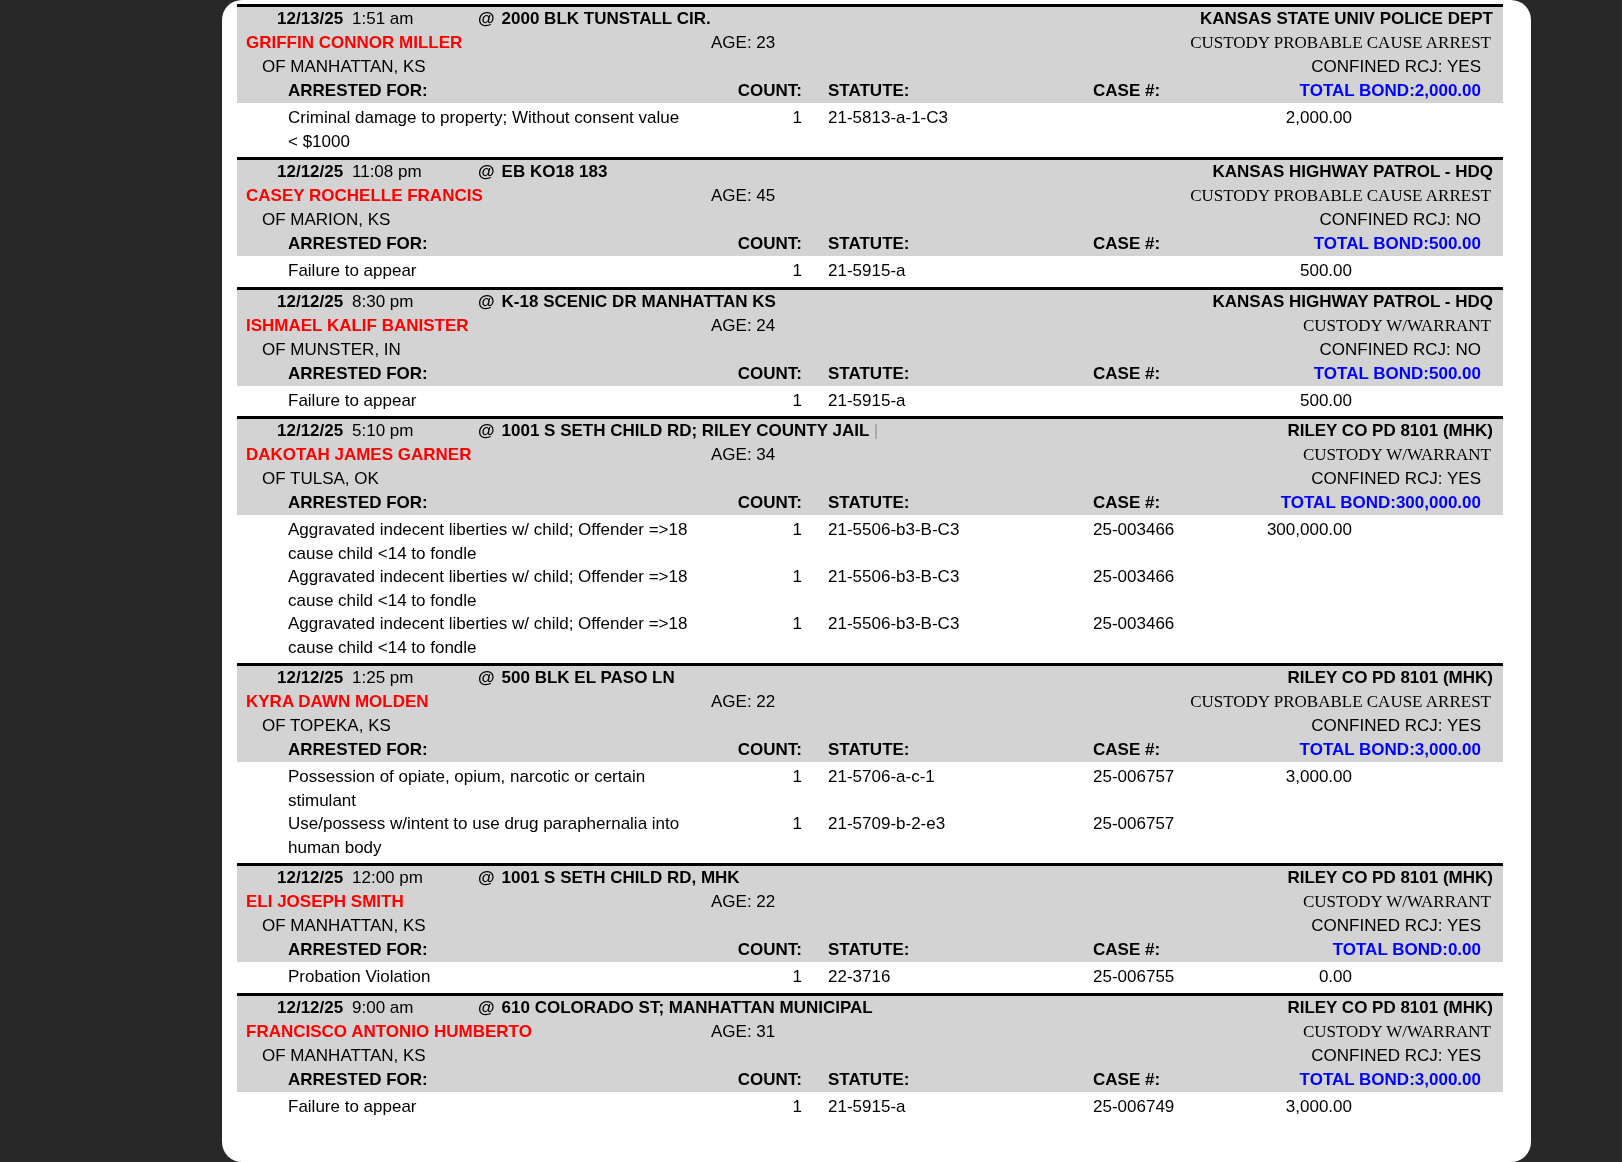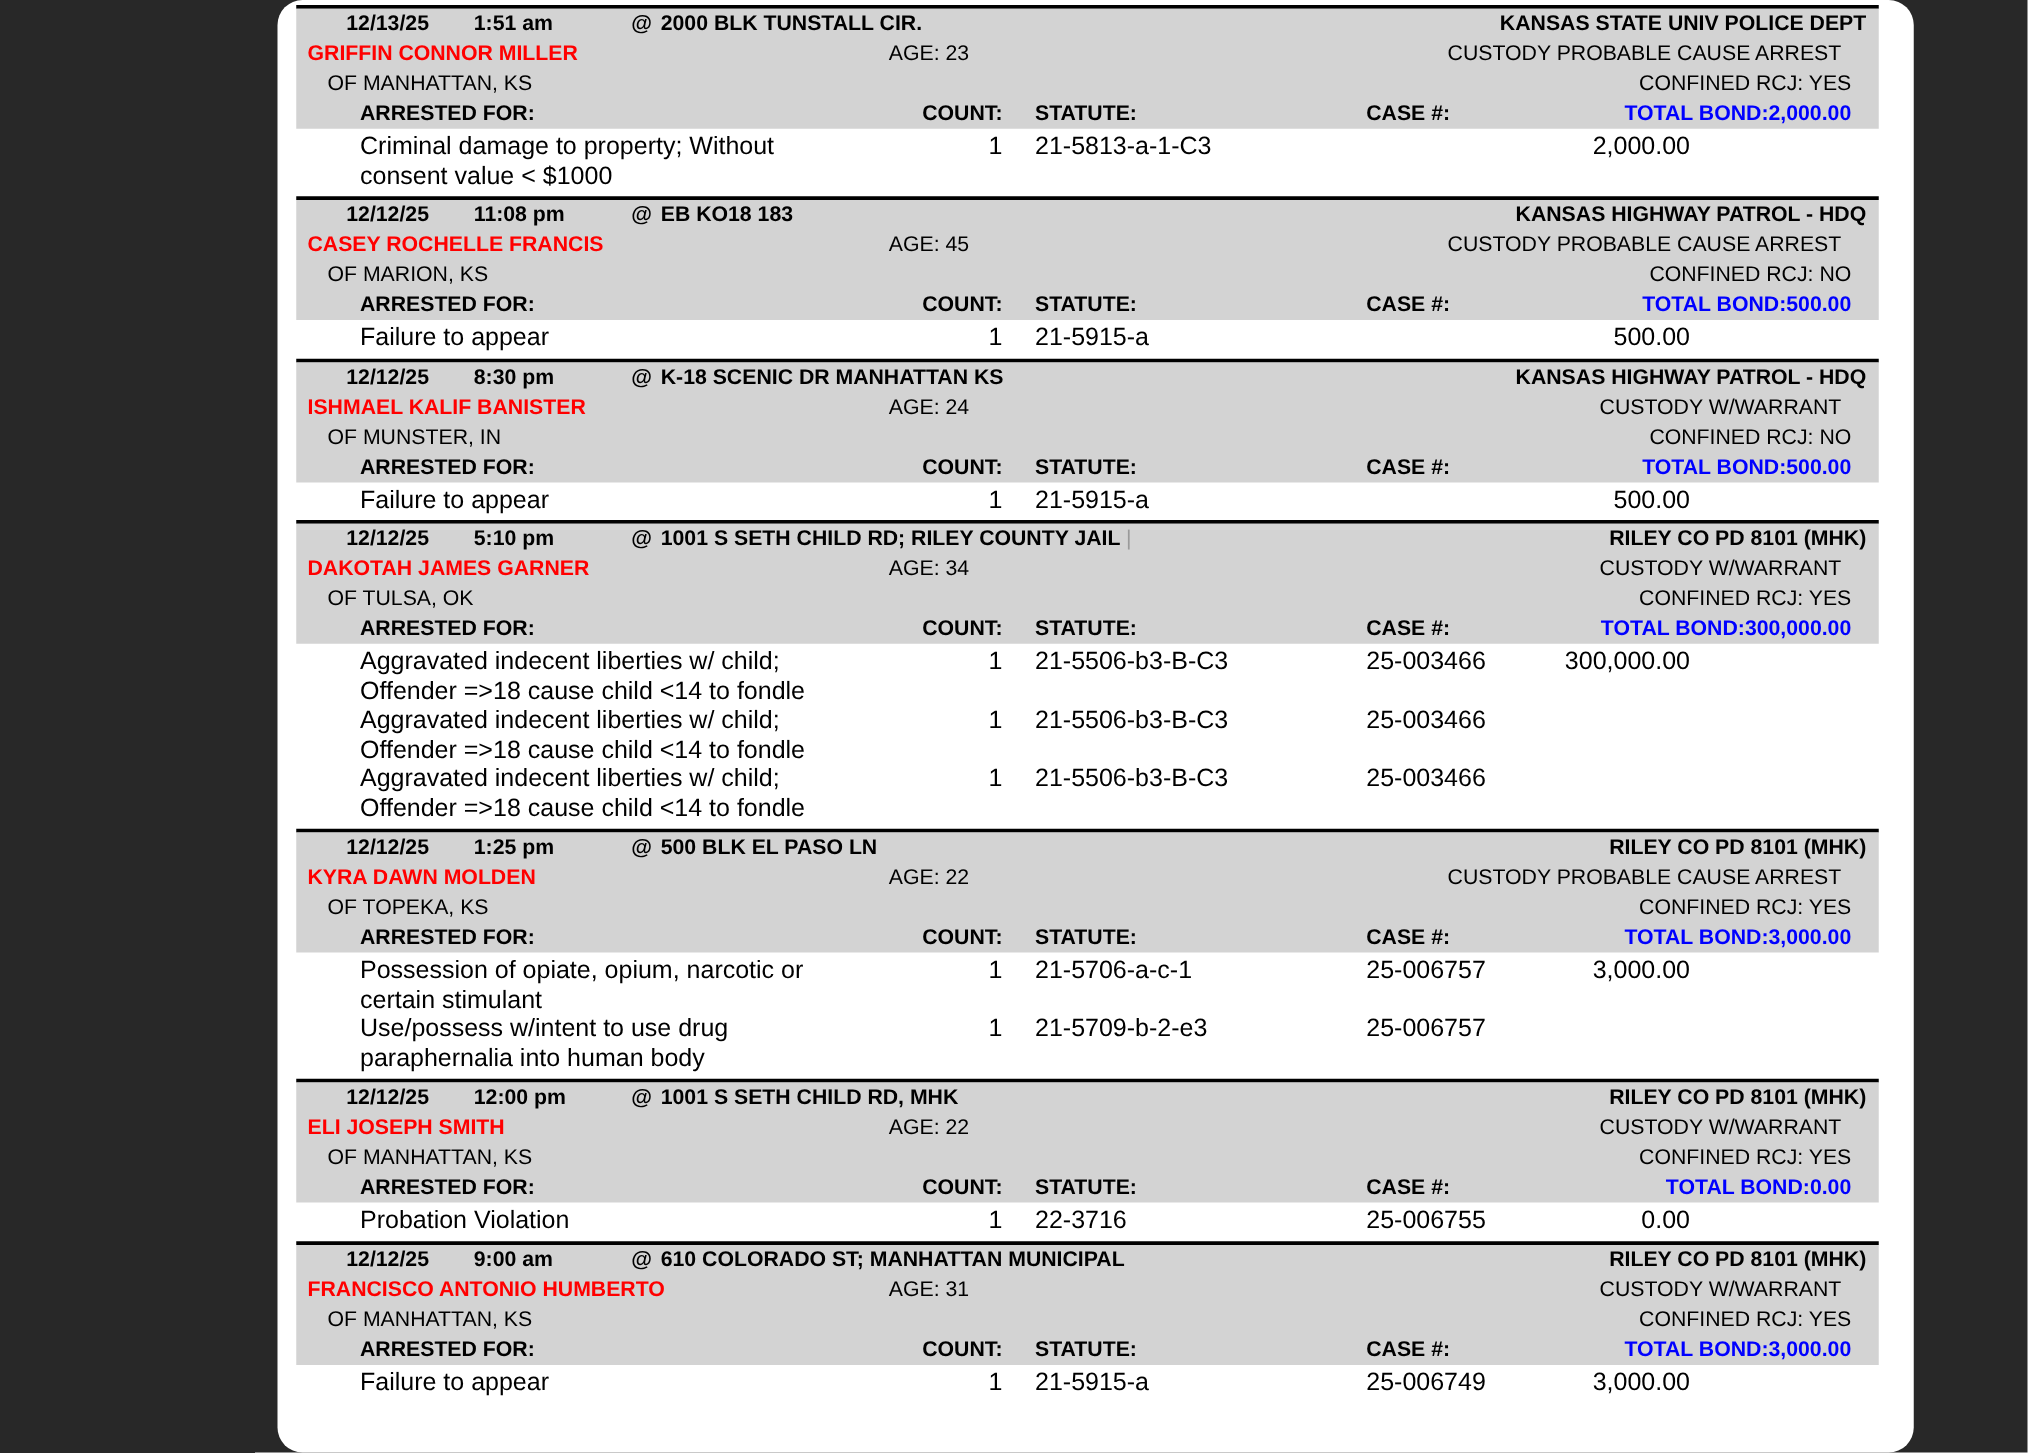--- a/index.html
+++ b/index.html
@@ -24,46 +24,46 @@
   .record { border-top: 3px solid #000; }
   .block {
     background: #d3d3d3;
     font-size: 17px; line-height: 24px;
     color: #000;
   }
   .row { display: flex; align-items: baseline; }
 
   
   .r1 .date { margin-left: 40px; width: 75px; font-weight: 700; white-space: nowrap; }
-  .r1 .time { width: 126px; font-weight: 700; white-space: nowrap; margin-left: 27px; }
+  .r1 .time { width: 126px; font-weight: 400; white-space: nowrap; }
   .r1 .loc  { font-weight: 700; flex: 1; white-space: nowrap; overflow: hidden; }
   .r1 .loc .at { margin-right: 7px; }
   .r1 .clip { color: #9a9a9a; font-weight: 400; }
   .r1 .agency { font-weight: 700; white-space: nowrap; padding-right: 10px; }
 
   
   .r2 .name { margin-left: 9px; width: 465px; font-weight: 700; color: #ff0000; white-space: nowrap; }
   .r2 .age { white-space: nowrap; }
-  .r2 .custody { margin-left: auto; white-space: nowrap; padding-right: 30px; }
+  .r2 .custody { margin-left: auto; white-space: nowrap; padding-right: 12px; font-family: Liberation Serif, serif; }
 
   
   .r3 .residence { margin-left: 25px; white-space: nowrap; }
   .r3 .confined { margin-left: auto; white-space: nowrap; padding-right: 22px; }
 
   
   .r4 {
     display: grid;
     grid-template-columns: 51px 400px 114px 26px 265px 87px 301px;
     font-weight: 700;
   }
   .r4 .count-h { text-align: right; }
   .r4 .bondwrap { display: flex; justify-content: flex-end; color: #0000ff; }
 
   
-  .charges { padding: 3px 0 4px; font-size: 20px; line-height: 23.5px; color: #000; }
+  .charges { padding: 3px 0 4px; font-size: 17px; line-height: 23.5px; color: #000; }
   .charge {
     display: grid;
     grid-template-columns: 51px 400px 114px 26px 265px 140px 119px;
     align-items: start;
   }
   .charge .count { text-align: right; }
   .charge .bond { text-align: right; }
 </style>
 </head>
 <body>

